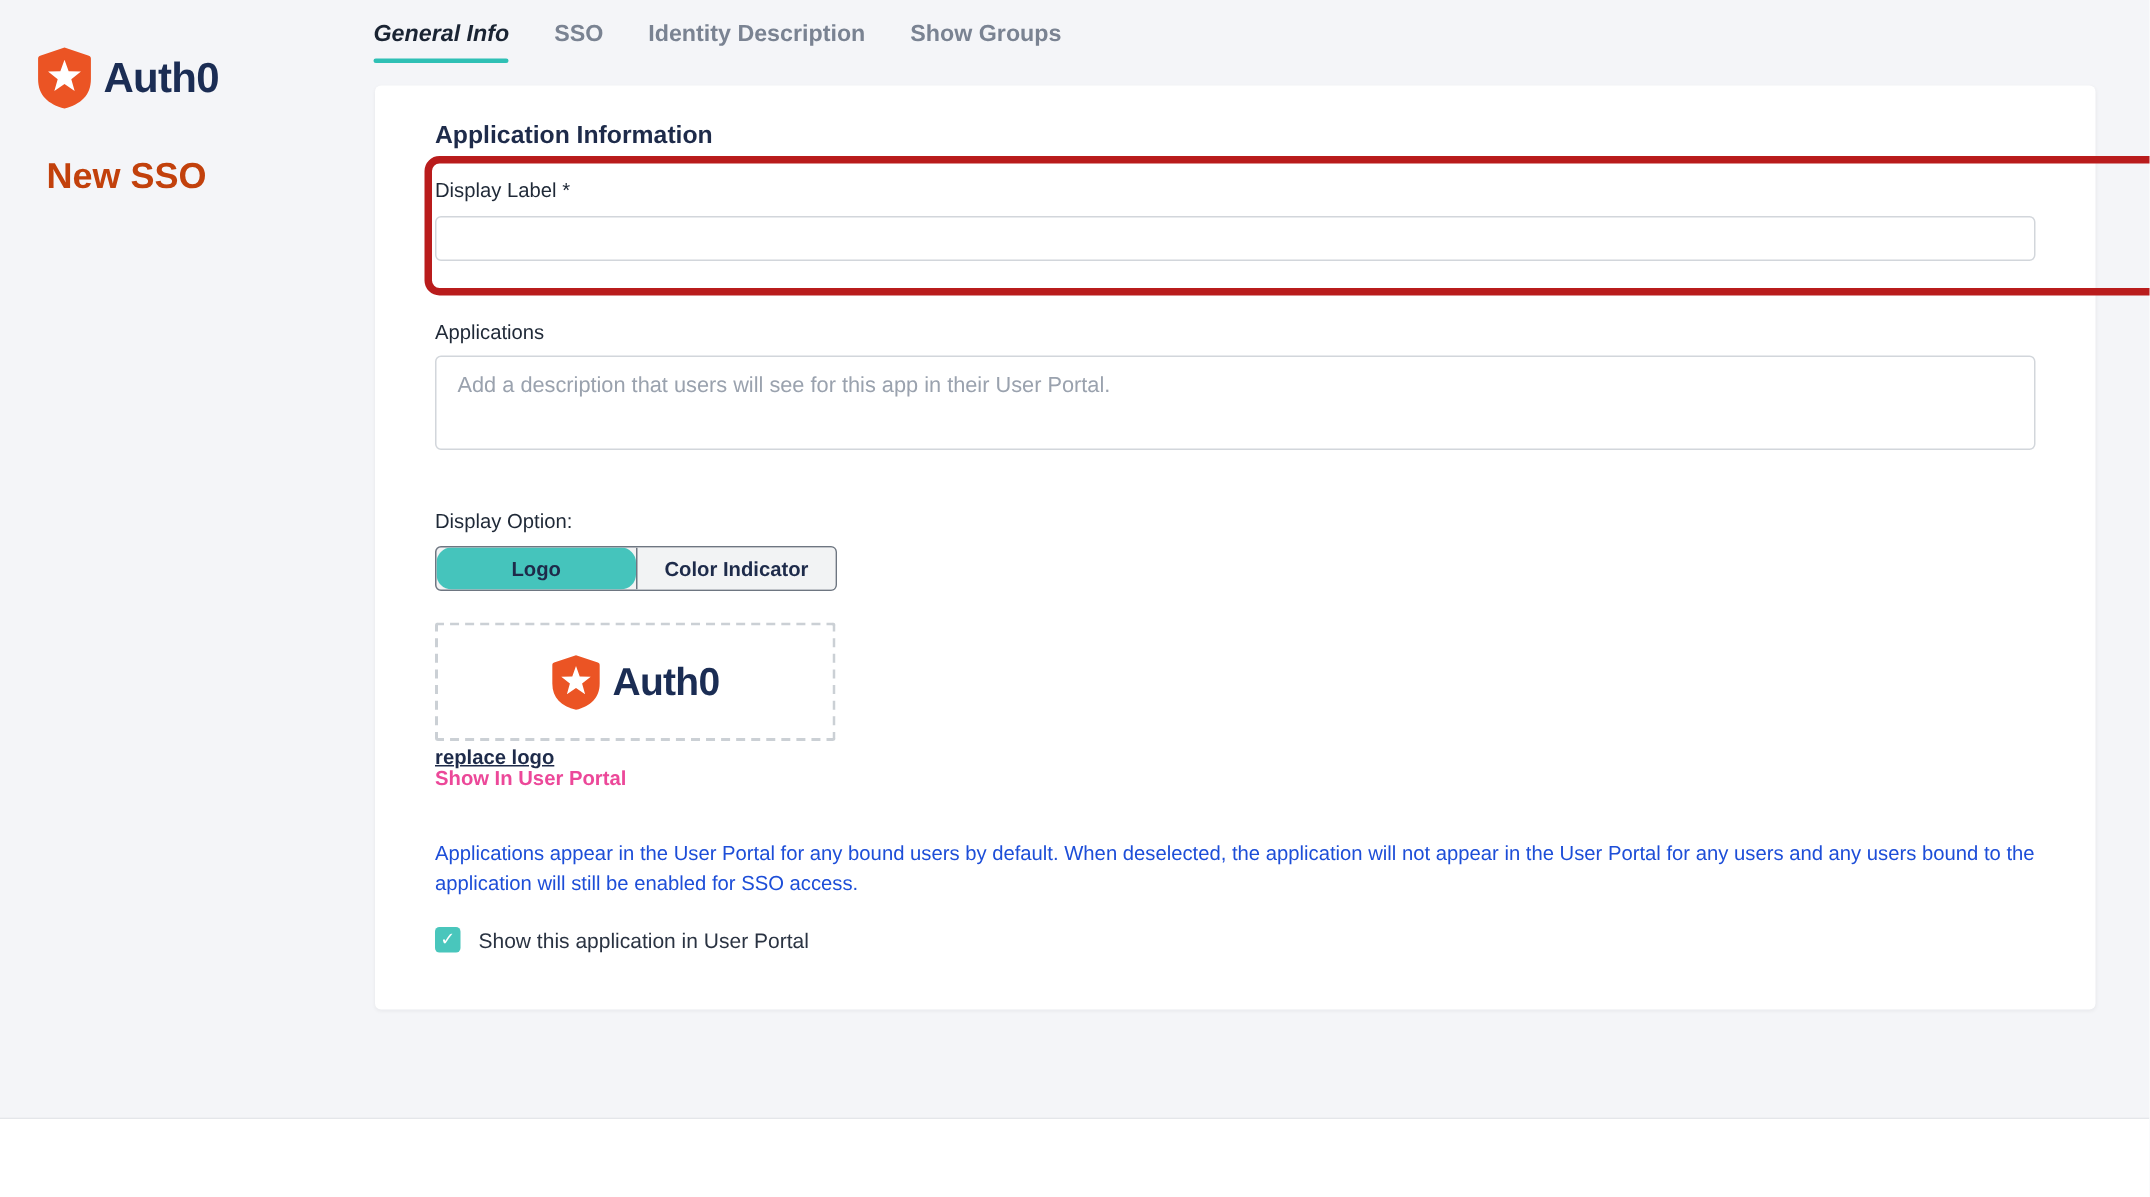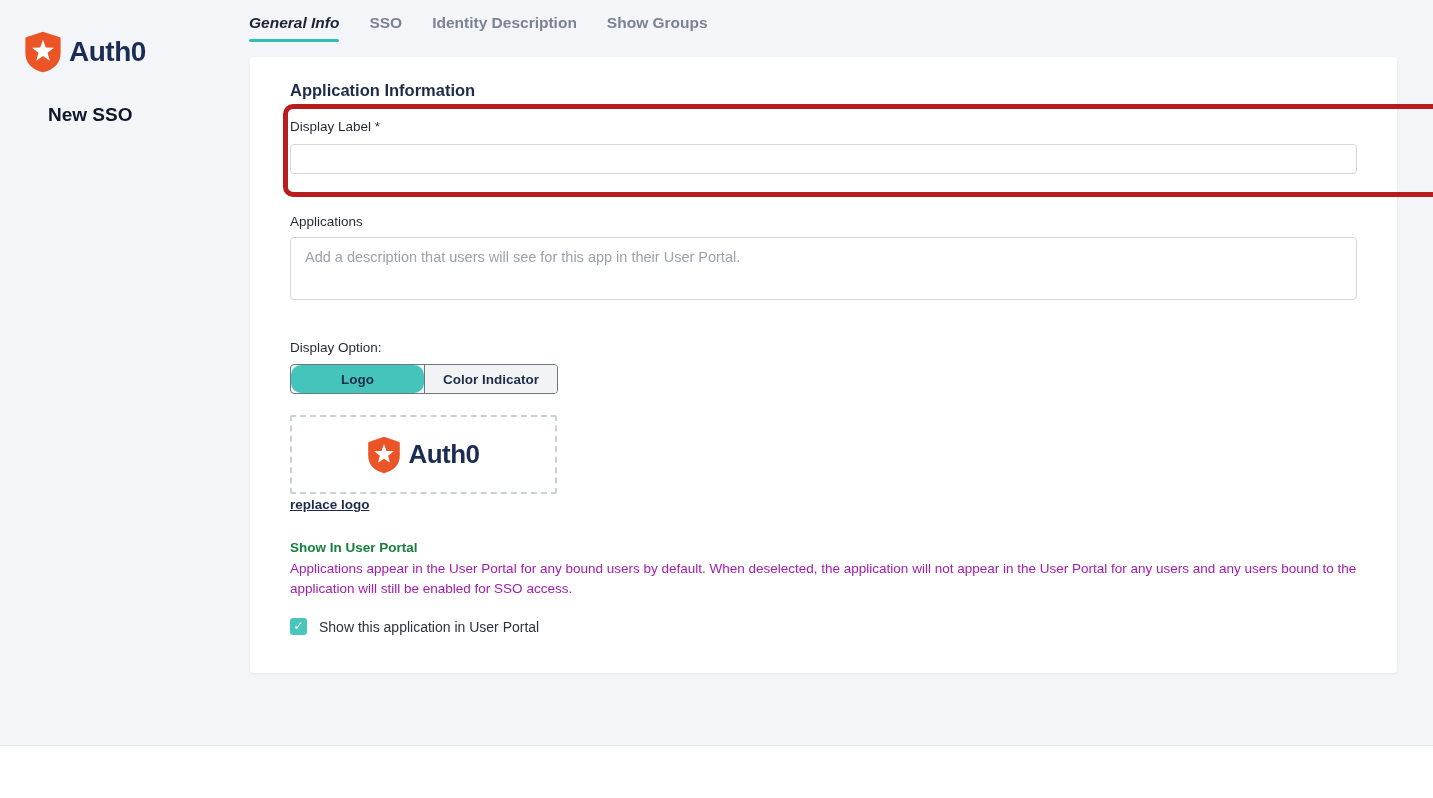--- a/index.html
+++ b/index.html
@@ -15,22 +15,22 @@
   
   .brand {
     position: absolute; left: 24px; top: 31px;
     display: flex; align-items: center; gap: 7px;
   }
   .brand svg { width: 38px; height: 42px; display: block; }
   .wordmark {
     font-size: 28px; font-weight: bold; color: #1b2d54; letter-spacing: -0.5px;
   }
   .page-title {
-    position: absolute; left: 48px; top: 104px;
-    font-size: 19px; font-weight: bold; color: #0f172a;
+    position: absolute; left: 31px; top: 104px;
+    font-size: 24px; font-weight: bold; color: #c2410c;
   }
 
   
   .tabs {
     position: absolute; left: 249px; top: 14px;
     display: flex; gap: 30px;
   }
   .tab {
     position: relative;
     font-size: 15.5px; font-weight: bold; color: #7a8392;
@@ -114,26 +114,26 @@
   .logo-box svg { width: 34px; height: 38px; display: block; }
   .logo-box .wordmark { font-size: 26px; }
 
   .replace-link {
     position: absolute; left: 40px; top: 440px;
     font-size: 13.5px; font-weight: bold; color: #1e2b4a;
     text-decoration: underline; cursor: pointer;
   }
 
   .portal-title {
-    position: absolute; left: 40px; top: 483px;
-    font-size: 13.5px; font-weight: bold; color: #15803d;
+    position: absolute; left: 40px; top: 454px;
+    font-size: 13.5px; font-weight: bold; color: #ec4899;
   }
   .portal-desc {
     position: absolute; left: 40px; top: 502px;
-    width: 1070px; font-size: 13.5px; color: #a21caf; line-height: 20px;
+    width: 1070px; font-size: 13.5px; color: #1d4ed8; line-height: 20px;
   }
   .checkbox-row {
     position: absolute; left: 40px; top: 561px;
     display: flex; align-items: center; gap: 12px; cursor: pointer;
   }
   .checkbox {
     width: 17px; height: 17px; background: #49c6bc; border-radius: 3px;
     color: #ffffff; font-size: 12px; line-height: 17px; text-align: center;
   }
   .checkbox-label { font-size: 14px; color: #2a3342; }

